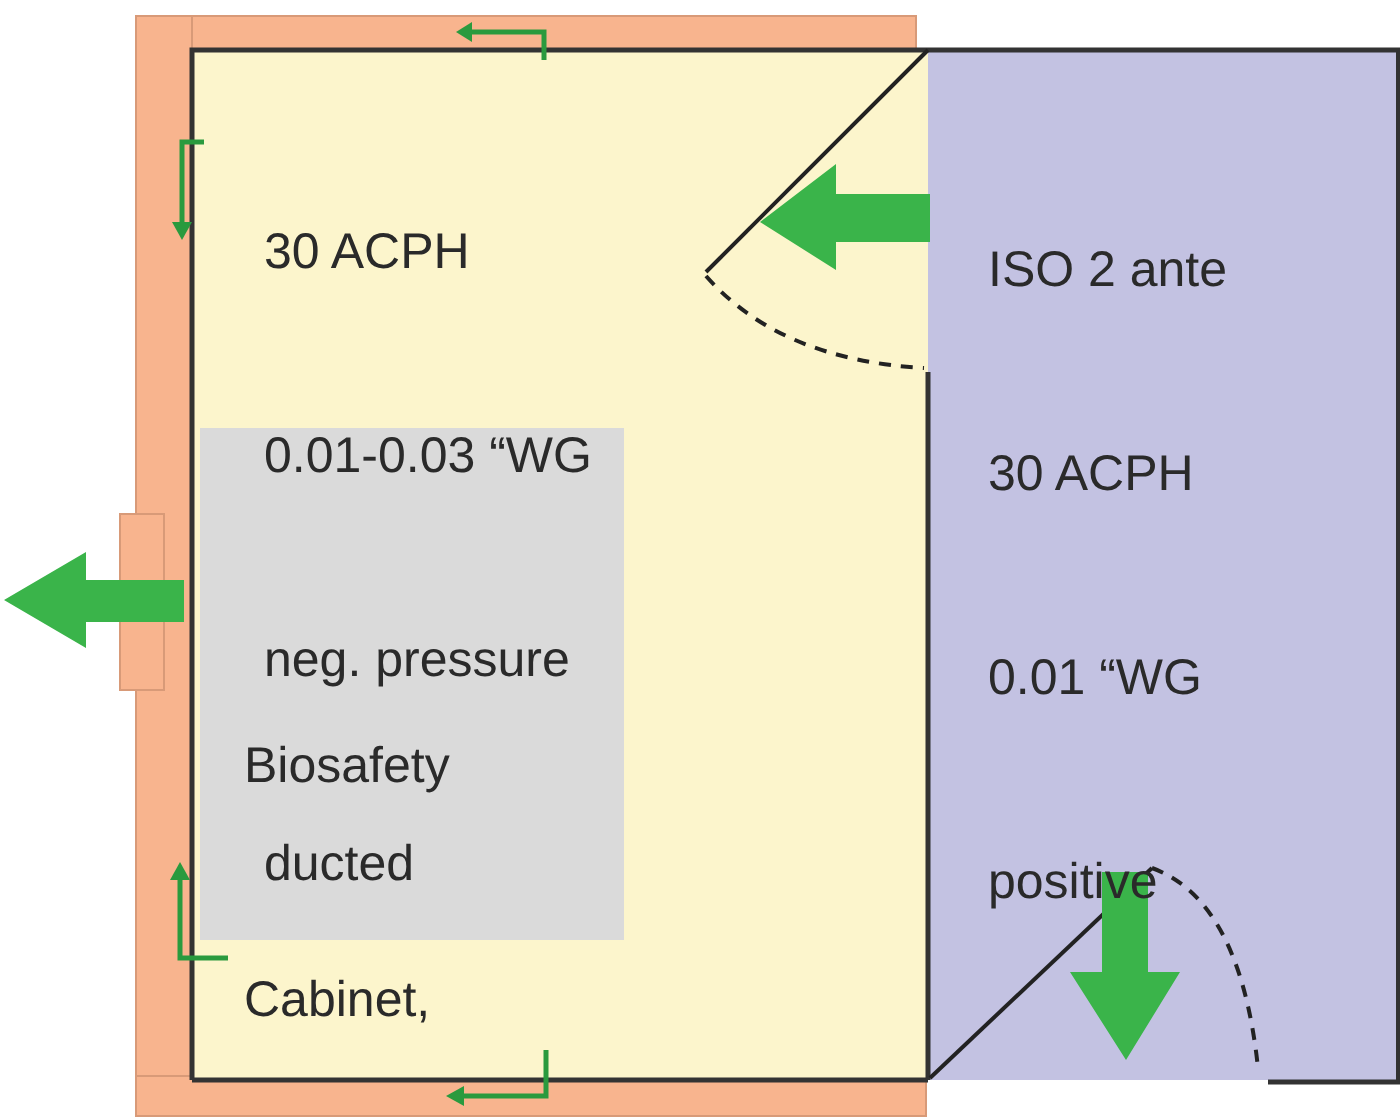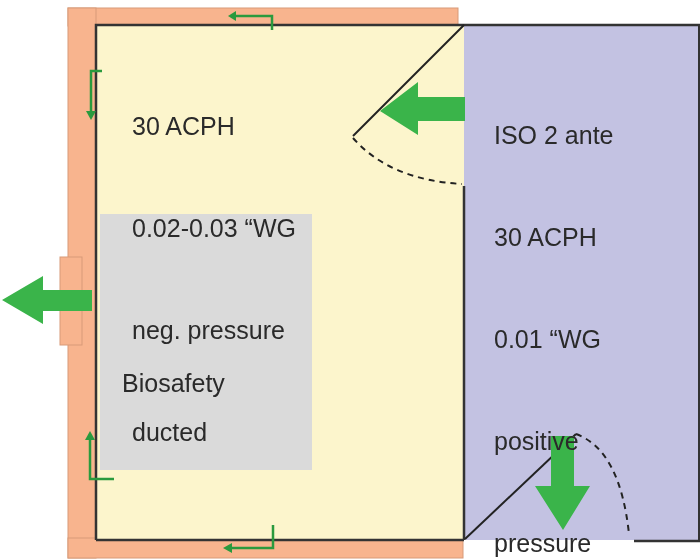--- a/index.html
+++ b/index.html
@@ -53,29 +53,29 @@
     <polygon points="90,431 85,440 95,440" fill="#2a9a3e" stroke="none"></polygon>
   </g>
   <g fill="none" stroke="#2a9a3e" stroke-width="2.5">
     <polyline points="273,525 273,548 228,548"></polyline>
     <polygon points="223,548 232,543 232,553" fill="#2a9a3e" stroke="none"></polygon>
   </g>
 </svg>
 
 <div class="label" style="left:132px; top:41px;">
   <div>30 ACPH</div>
-  <div>0.02-0.03 “WG</div>
+  <div>0.01-0.03 “WG</div>
   <div>neg. pressure</div>
   <div>ducted</div>
 </div>
 
 <div class="label" style="left:494px; top:50px;">
   <div>ISO 2 ante</div>
   <div>30 ACPH</div>
   <div>0.01 “WG</div>
   <div>positive</div>
-  <div>pressure</div>
 </div>
 
 <div class="label" style="left:122px; top:286px; line-height:39px;">
   <div>Biosafety</div>
+  <div>Cabinet,</div>
   
 </div>
 
 </body></html>

